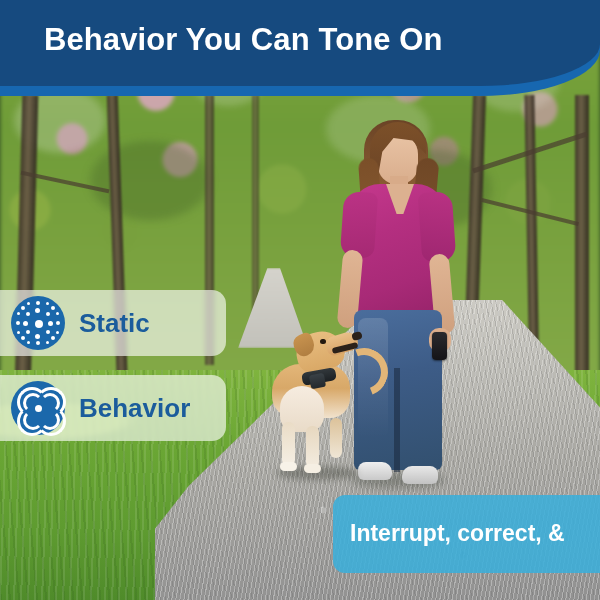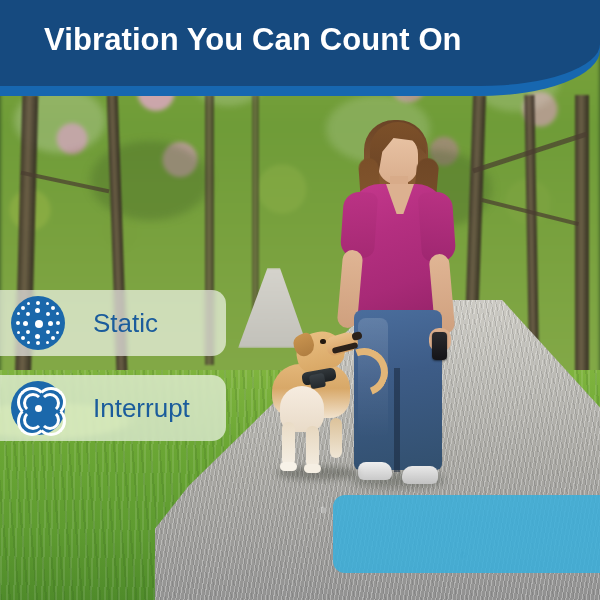--- a/index.html
+++ b/index.html
@@ -209,22 +209,22 @@
   .pill-static{top:290px;}
   .pill-vibration{top:375px;}
   .pill-tone{top:461px;}
 
   .pill-icon{
     width:54px;height:54px;flex:0 0 54px;margin-left:11px;
     background:#1b68ab;border-radius:50%;
     position:relative;
   }
   .pill-label{
-    margin-left:28px;
-    color:#1b5c9c;font-size:26px;font-weight:normal;
+    margin-left:14px;
+    color:#1b5c9c;font-size:26px;font-weight:bold;
     white-space:nowrap;
   }
 
   
   .ico-static i{position:absolute;background:#fff;border-radius:50%;}
   
   .ico-vib .vdot{position:absolute;left:24px;top:24px;width:7px;height:7px;background:#fff;border-radius:50%;}
   .ico-vib .arc{position:absolute;width:24px;height:24px;border:3px solid transparent;border-radius:50%;}
   .ico-vib .a1{left:6px;top:6px;border-top-color:#fff;border-left-color:#fff;transform:rotate(0deg);}
   .ico-vib .a2{left:25px;top:6px;border-top-color:#fff;border-right-color:#fff;}
@@ -316,21 +316,21 @@
       <div class="d-mouth"></div>
       <div class="d-nose"></div>
       <div class="d-eye"></div>
       <div class="d-collar"></div>
       <div class="d-collar-box"></div>
     </div>
   </div>
 
   <div class="banner-mid"></div>
   <div class="banner">
-    <div class="banner-title">Vibration You Can Count On</div>
+    <div class="banner-title">Behavior You Can Tone On</div>
   </div>
 
   <div class="pill pill-static">
     <div class="pill-icon ico-static">
       <i style="left:24px;top:24px;width:8px;height:8px;"></i>
       <i style="left:24px;top:12px;width:5px;height:5px;"></i>
       <i style="left:24px;top:38px;width:5px;height:5px;"></i>
       <i style="left:12px;top:25px;width:5px;height:5px;"></i>
       <i style="left:37px;top:25px;width:5px;height:5px;"></i>
       <i style="left:15px;top:16px;width:4px;height:4px;"></i>
@@ -362,22 +362,23 @@
       <span class="arc a1"></span>
       <span class="arc a2"></span>
       <span class="arc a3"></span>
       <span class="arc a4"></span>
       <span class="arc a5"></span>
       <span class="arc a6"></span>
       <span class="arc a7"></span>
       <span class="arc a8"></span>
       <span class="vdot"></span>
     </div>
-    <div class="pill-label">Interrupt</div>
+    <div class="pill-label">Behavior</div>
   </div>
 
 
   <div class="callout">
     <div class="callout-text">
+      <div>Interrupt, correct, &amp;</div>
     </div>
   </div>
 
 </div>
 
 </body></html>

